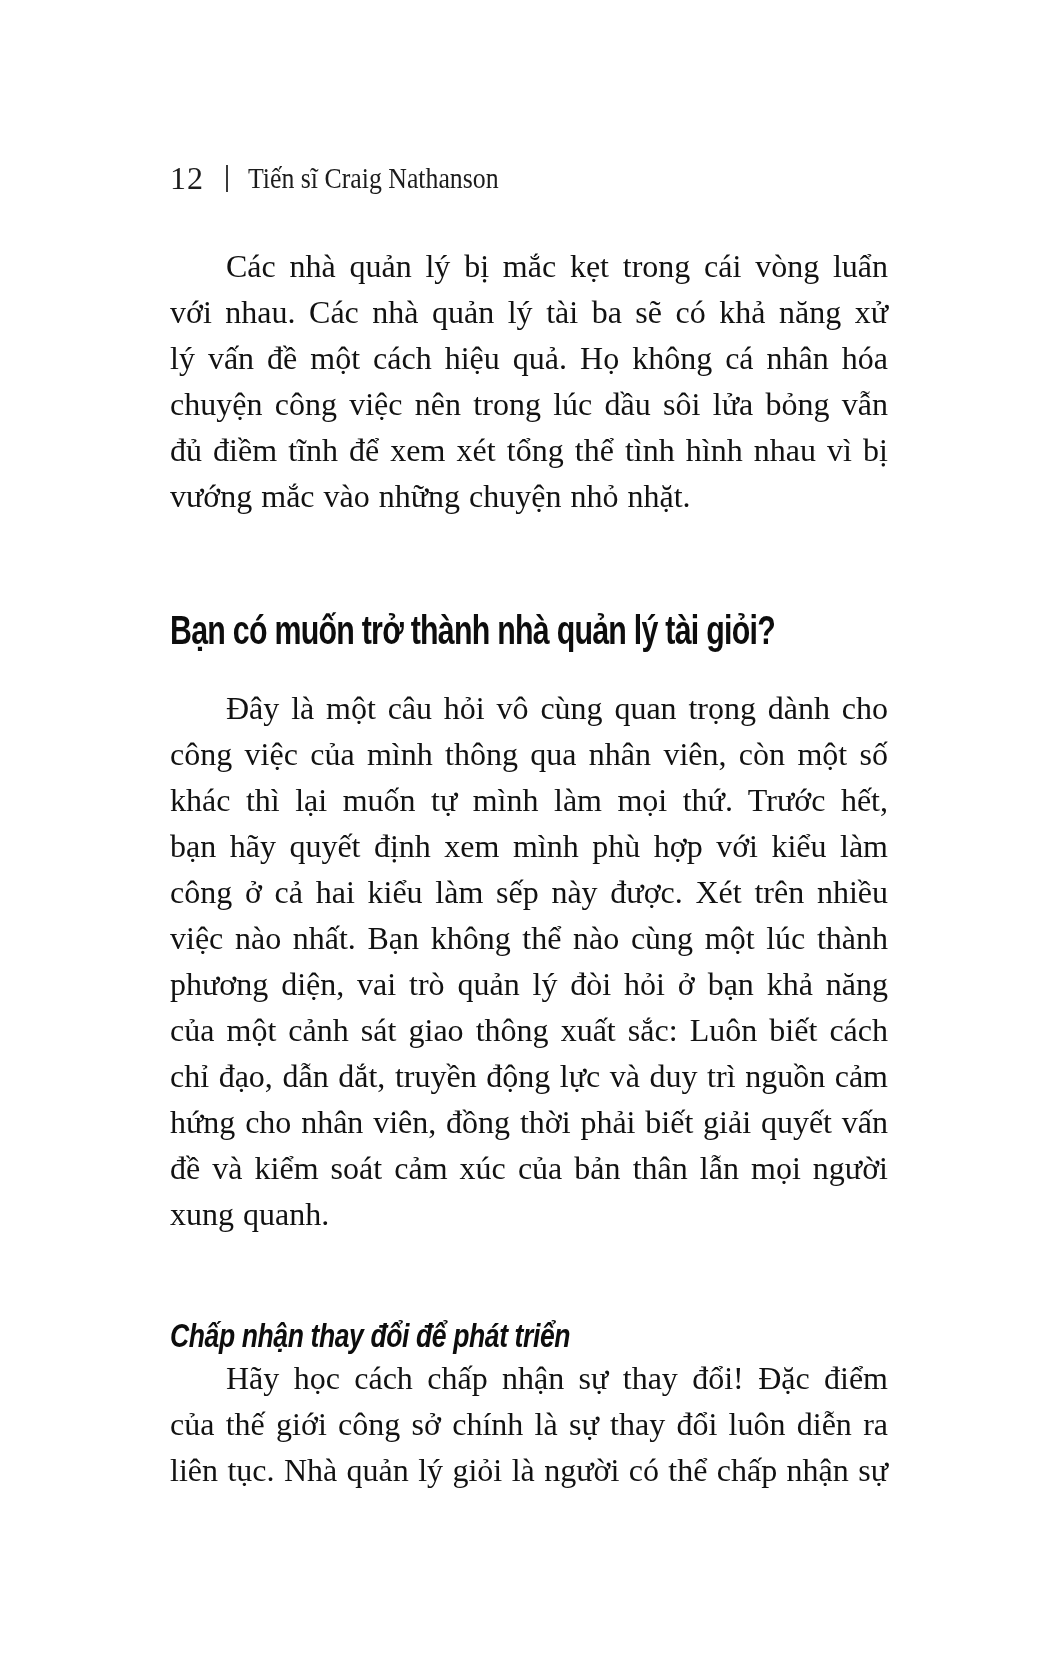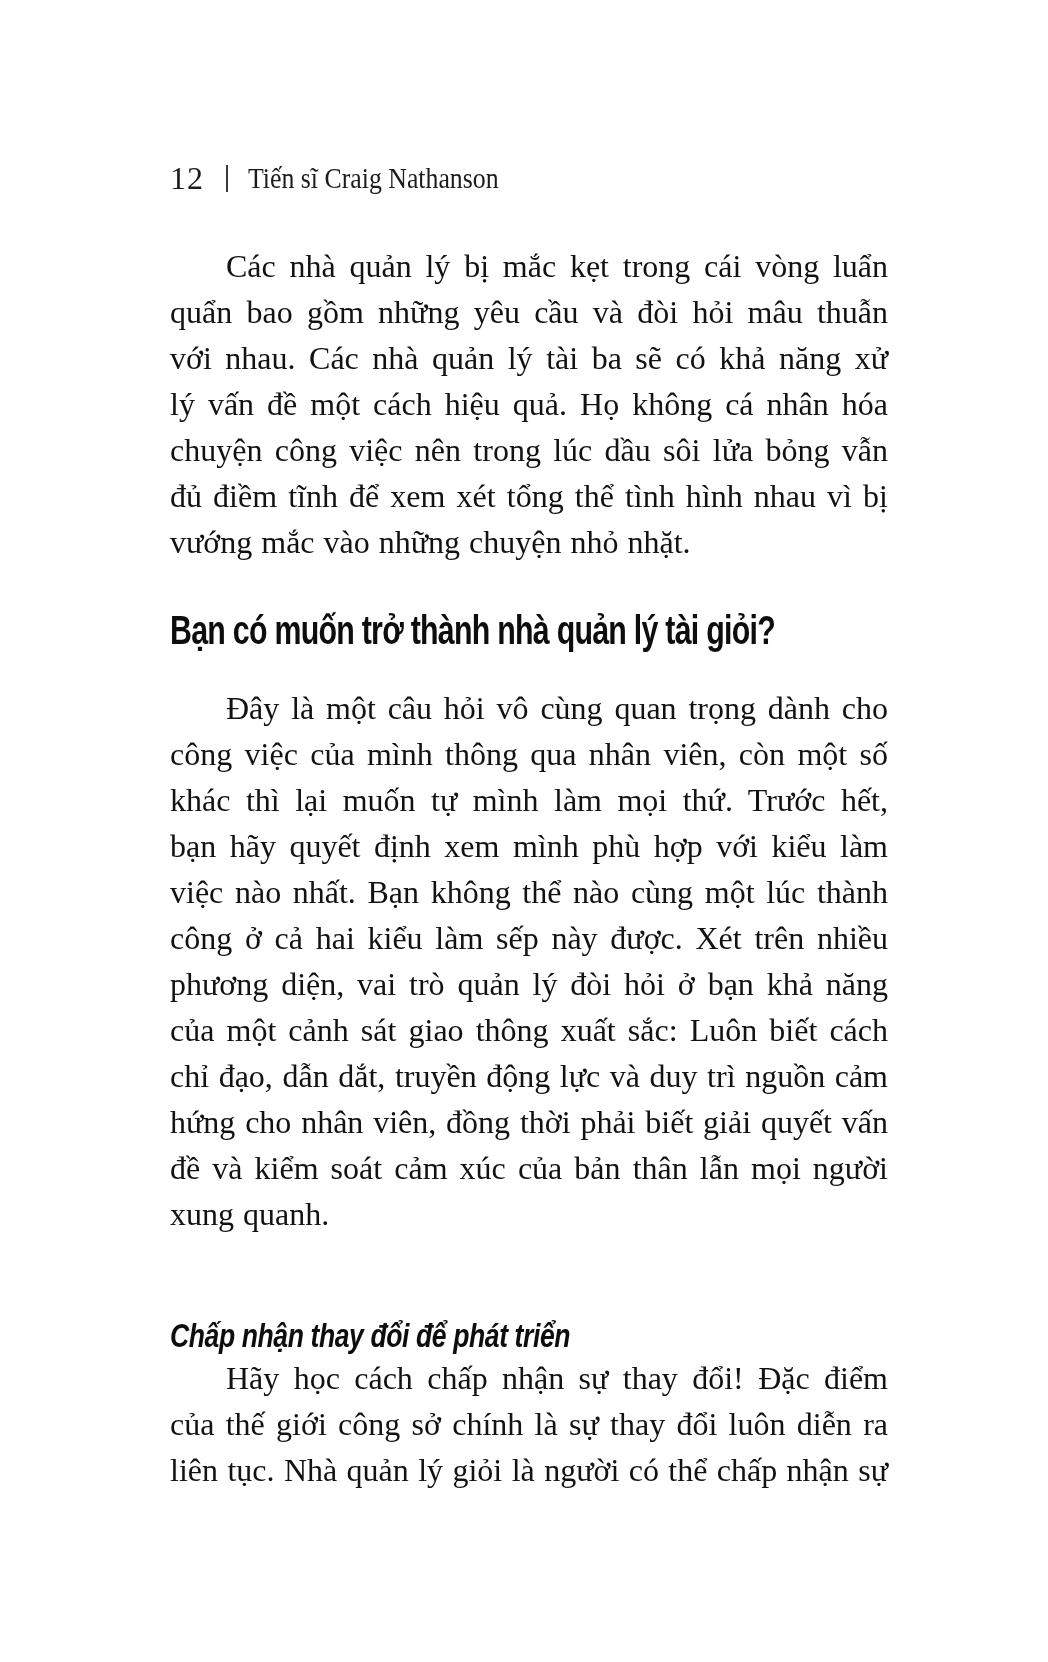--- a/index.html
+++ b/index.html
@@ -111,37 +111,36 @@
 <div class="page">
 
   <div class="header">
     <span class="pagenum">12</span>
     <span class="sep"></span>
     <span class="running">Tiến sĩ Craig Nathanson</span>
   </div>
 
   <div class="para p1">
       <div class="line indent">Các nhà quản lý bị mắc kẹt trong cái vòng luẩn</div>
-      <div class="line">quẩn bao gồm những yêu cầu và đòi hỏi mâu thuẫn</div>
       <div class="line">với nhau. Các nhà quản lý tài ba sẽ có khả năng xử</div>
       <div class="line">lý vấn đề một cách hiệu quả. Họ không cá nhân hóa</div>
       <div class="line">chuyện công việc nên trong lúc dầu sôi lửa bỏng vẫn</div>
       <div class="line">đủ điềm tĩnh để xem xét tổng thể tình hình nhau vì bị</div>
       <div class="line last-line">vướng mắc vào những chuyện nhỏ nhặt.</div>
     </div>
 
   <h2 class="h1">Bạn có muốn trở thành nhà quản lý tài giỏi?</h2>
 
   <div class="para p2">
       <div class="line indent">Đây là một câu hỏi vô cùng quan trọng dành cho</div>
       <div class="line">công việc của mình thông qua nhân viên, còn một số</div>
       <div class="line">khác thì lại muốn tự mình làm mọi thứ. Trước hết,</div>
       <div class="line">bạn hãy quyết định xem mình phù hợp với kiểu làm</div>
+      <div class="line">công ở cả hai kiểu làm sếp này được. Xét trên nhiều</div>
       <div class="line">việc nào nhất. Bạn không thể nào cùng một lúc thành</div>
-      <div class="line">công ở cả hai kiểu làm sếp này được. Xét trên nhiều</div>
       <div class="line">phương diện, vai trò quản lý đòi hỏi ở bạn khả năng</div>
       <div class="line">của một cảnh sát giao thông xuất sắc: Luôn biết cách</div>
       <div class="line">chỉ đạo, dẫn dắt, truyền động lực và duy trì nguồn cảm</div>
       <div class="line">hứng cho nhân viên, đồng thời phải biết giải quyết vấn</div>
       <div class="line">đề và kiểm soát cảm xúc của bản thân lẫn mọi người</div>
       <div class="line last-line">xung quanh.</div>
     </div>
 
   <h3 class="h2">Chấp nhận thay đổi để phát triển</h3>
 

